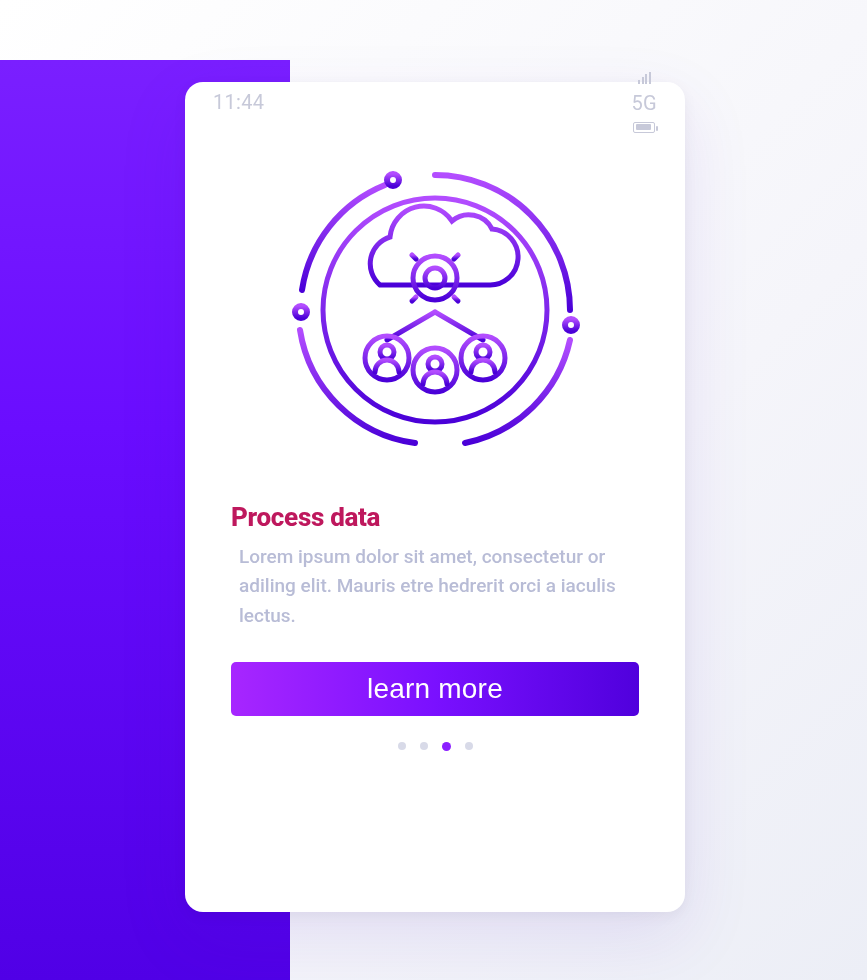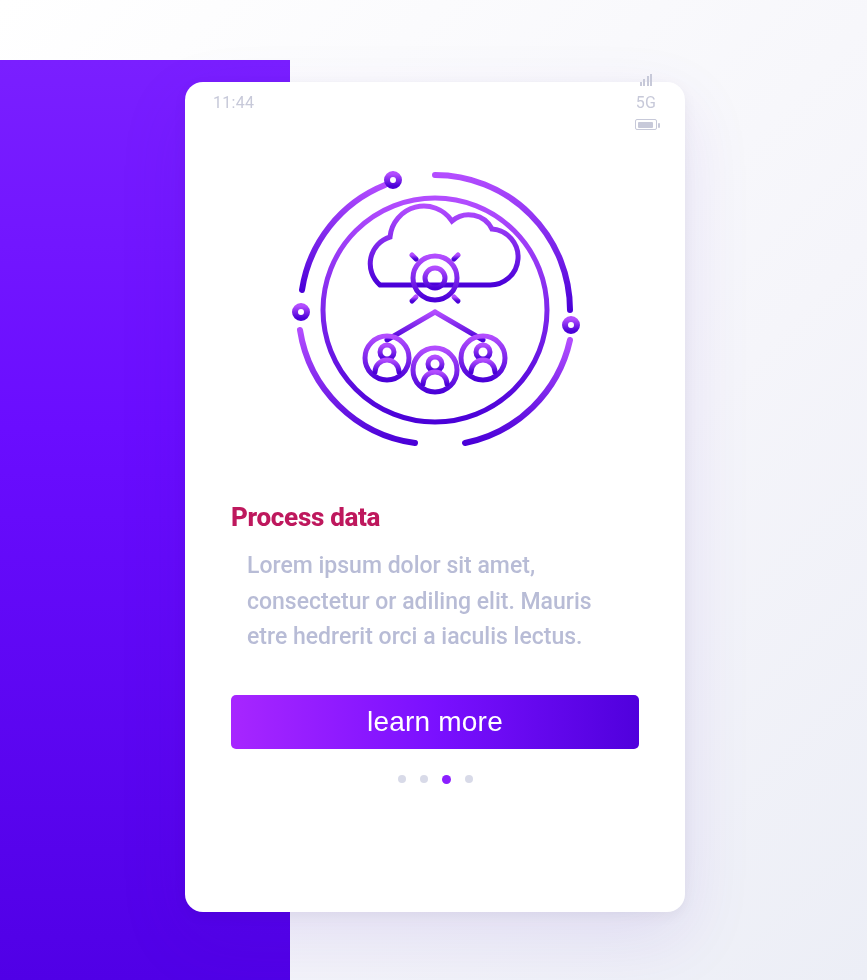--- a/index.html
+++ b/index.html
@@ -35,21 +35,21 @@
     flex-direction: column;
   }
   
   .statusbar {
     height: 40px;
     padding: 0 28px;
     display: flex;
     align-items: center;
     justify-content: space-between;
     color: #c7c9d9;
-    font-size: 16px;
+    font-size: 20px;
     letter-spacing: 0.3px;
   }
   .statusbar .right {
     display: flex;
     align-items: center;
     gap: 7px;
     flex-direction: column;
   }
   .signal {
     display: inline-flex;
@@ -100,24 +100,24 @@
     padding: 8px 46px 0 46px;
   }
   .title {
     font-size: 26px;
     font-weight: 800;
     color: #be185d;
     margin: 14px 0 10px 0;
     letter-spacing: -0.3px;
   }
   .body {
-    font-size: 23px;
+    font-size: 19px;
     line-height: 1.55;
     color: #b8bcd6;
-    margin: 16px;
+    margin: 8px;
     font-weight: 500;
   }
   .cta-row {
     padding: 24px 46px 0 46px;
   }
   .cta {
     width: 100%;
     height: 54px;
     border: none;
     border-radius: 5px;

